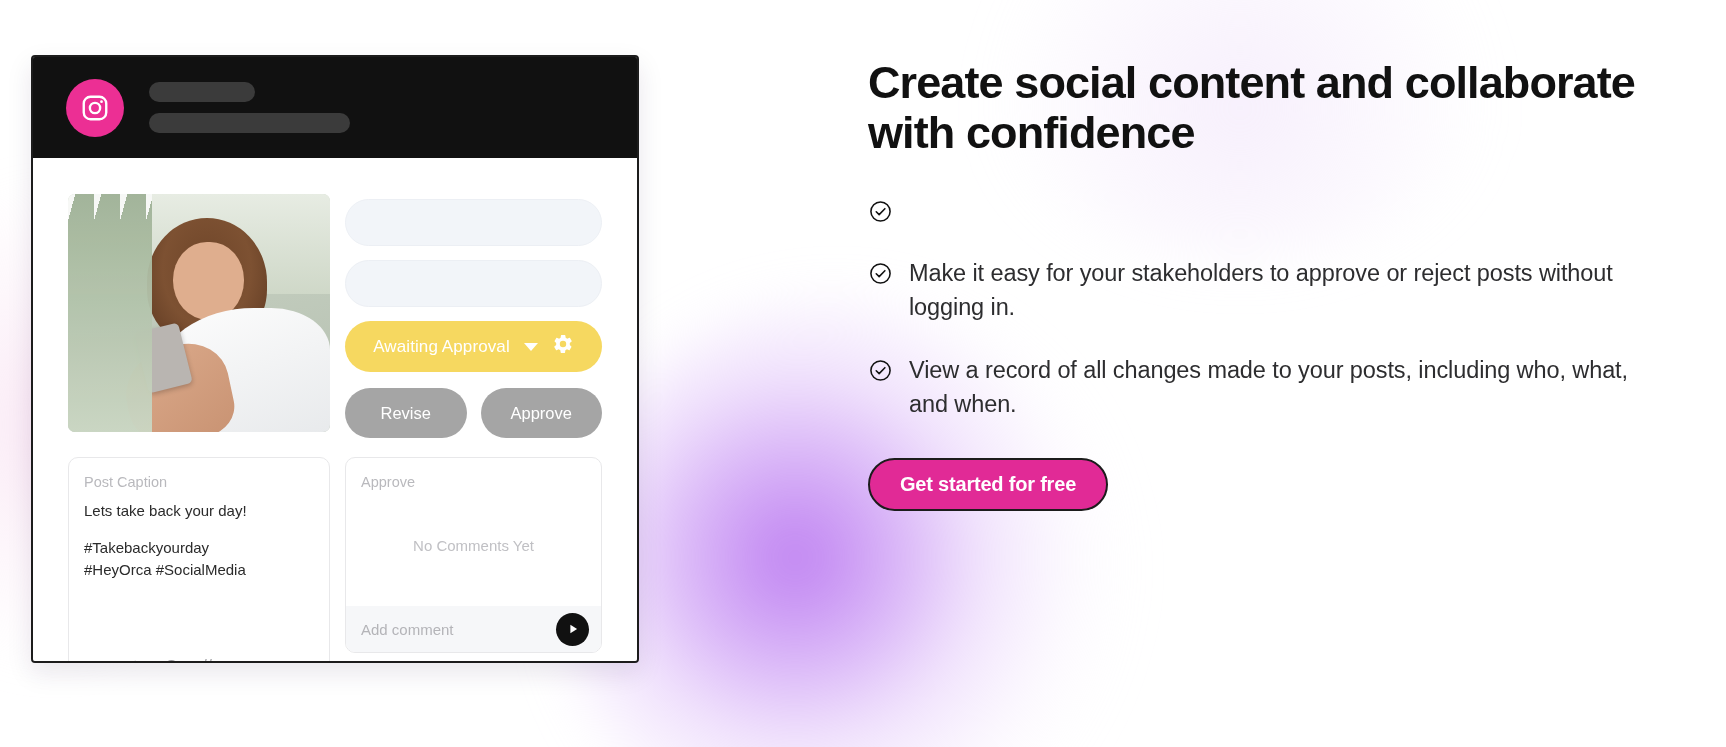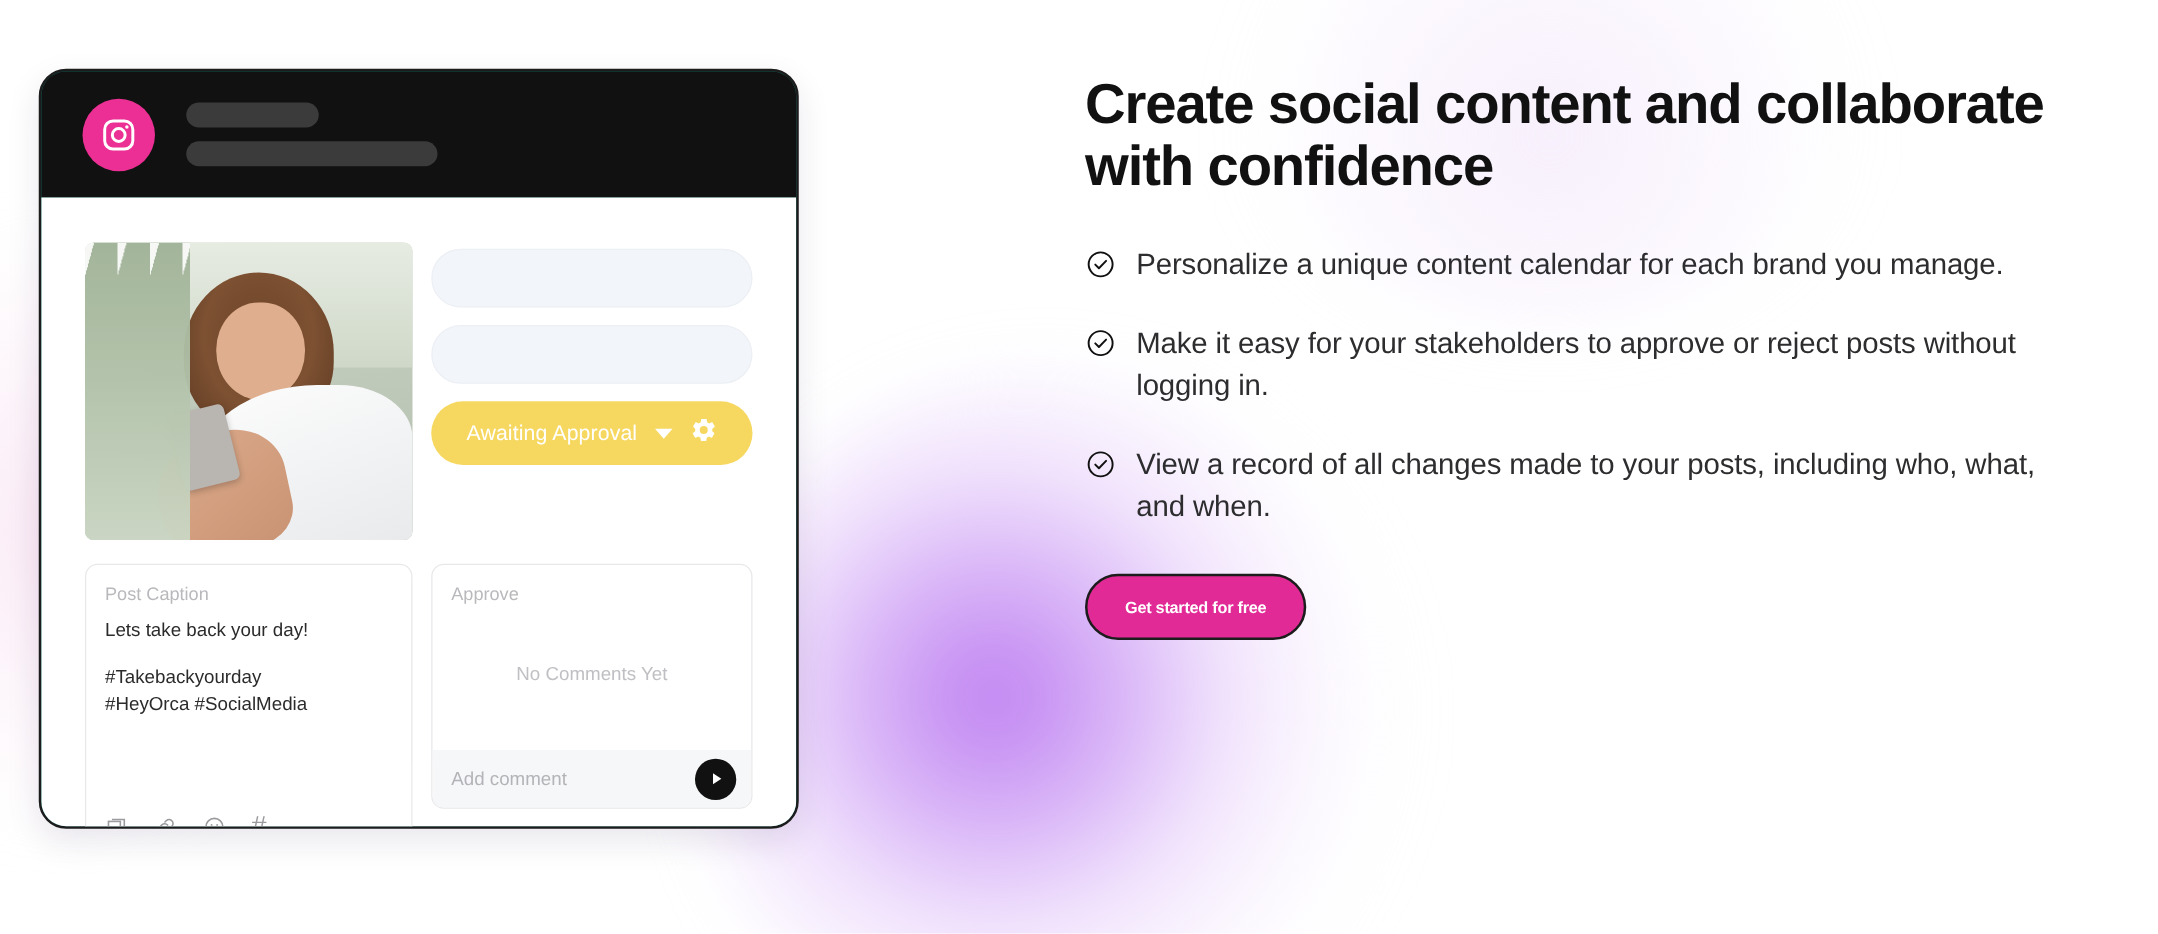--- a/index.html
+++ b/index.html
@@ -61,23 +61,23 @@
     filter: blur(26px);
   }
 
   
   .app-card {
     position: absolute;
     left: 31px;
     top: 55px;
     width: 608px;
     height: 608px;
-    background: #0f766e;
+    background: #a3a3a3;
     border: 2px solid #1c1c1c;
-    border-radius: 22px;
+    border-radius: 4px;
     overflow: hidden;
     box-shadow: 0 10px 26px rgba(40,20,70,0.10);
   }
 
   .app-header {
     height: 101px;
     background: #111111;
     display: flex;
     align-items: center;
     padding: 0 0 0 33px;
@@ -356,21 +356,21 @@
     display: inline-flex;
     align-items: center;
     justify-content: center;
     margin-top: 8px;
     padding: 0 30px;
     height: 53px;
     border-radius: 27px;
     background: #e12a96;
     border: 2px solid #1c1c1c;
     color: #ffffff;
-    font-size: 13px;
+    font-size: 20px;
     font-weight: 700;
     cursor: pointer;
     font-family: inherit;
     letter-spacing: -0.2px;
   }
 </style>
 </head>
 <body>
 
 <div id="stage">
@@ -416,20 +416,24 @@
           <div class="status-pill">
             <span>Awaiting Approval</span>
             <span class="caret"></span>
             <span class="gear">
               <svg width="22" height="22" viewBox="0 0 24 24" fill="#ffffff">
                 <path d="M19.4 13a7.6 7.6 0 0 0 .05-1 7.6 7.6 0 0 0-.05-1l2-1.6a.5.5 0 0 0 .12-.62l-1.9-3.3a.5.5 0 0 0-.6-.22l-2.4.96a7.3 7.3 0 0 0-1.7-1l-.36-2.5a.5.5 0 0 0-.5-.42h-3.8a.5.5 0 0 0-.5.42l-.36 2.5c-.62.25-1.18.6-1.7 1l-2.4-.96a.5.5 0 0 0-.6.22l-1.9 3.3a.5.5 0 0 0 .12.62L4.6 11a7.6 7.6 0 0 0 0 2l-2 1.6a.5.5 0 0 0-.12.62l1.9 3.3c.12.22.38.3.6.22l2.4-.96c.52.4 1.08.75 1.7 1l.36 2.5c.04.24.25.42.5.42h3.8c.25 0 .46-.18.5-.42l.36-2.5c.62-.25 1.18-.6 1.7-1l2.4.96c.22.08.48 0 .6-.22l1.9-3.3a.5.5 0 0 0-.12-.62zM12 15.5A3.5 3.5 0 1 1 15.5 12 3.5 3.5 0 0 1 12 15.5z"></path>
               </svg>
             </span>
           </div>
 
+          <div class="btn-row">
+            <button class="gray-btn">Revise</button>
+            <button class="gray-btn">Approve</button>
+          </div>
         </div>
       </div>
 
       <div class="bottom-row">
 
         <div class="panel panel-caption">
           <div class="panel-label">Post Caption</div>
           <div class="caption-text">
             <div>Lets take back your day!</div>
             <div class="caption-tags">#Takebackyourday</div>
@@ -481,21 +485,20 @@
 
     <h1 class="headline">Create social content and collaborate with confidence</h1>
 
     <div class="feature">
       <span class="check-icon">
         <svg width="25" height="25" viewBox="0 0 24 24" fill="none" stroke="#111111" stroke-width="1.5">
           <circle cx="12" cy="12" r="9.2"></circle>
           <polyline points="7.9,12.2 10.7,15 16.2,9.3" stroke-linecap="round" stroke-linejoin="round"></polyline>
         </svg>
       </span>
-      <span class="feature-text">Personalize a unique content calendar for each brand you manage.</span>
     </div>
 
     <div class="feature">
       <span class="check-icon">
         <svg width="25" height="25" viewBox="0 0 24 24" fill="none" stroke="#111111" stroke-width="1.5">
           <circle cx="12" cy="12" r="9.2"></circle>
           <polyline points="7.9,12.2 10.7,15 16.2,9.3" stroke-linecap="round" stroke-linejoin="round"></polyline>
         </svg>
       </span>
       <span class="feature-text">Make it easy for your stakeholders to approve or reject posts without logging in.</span>

